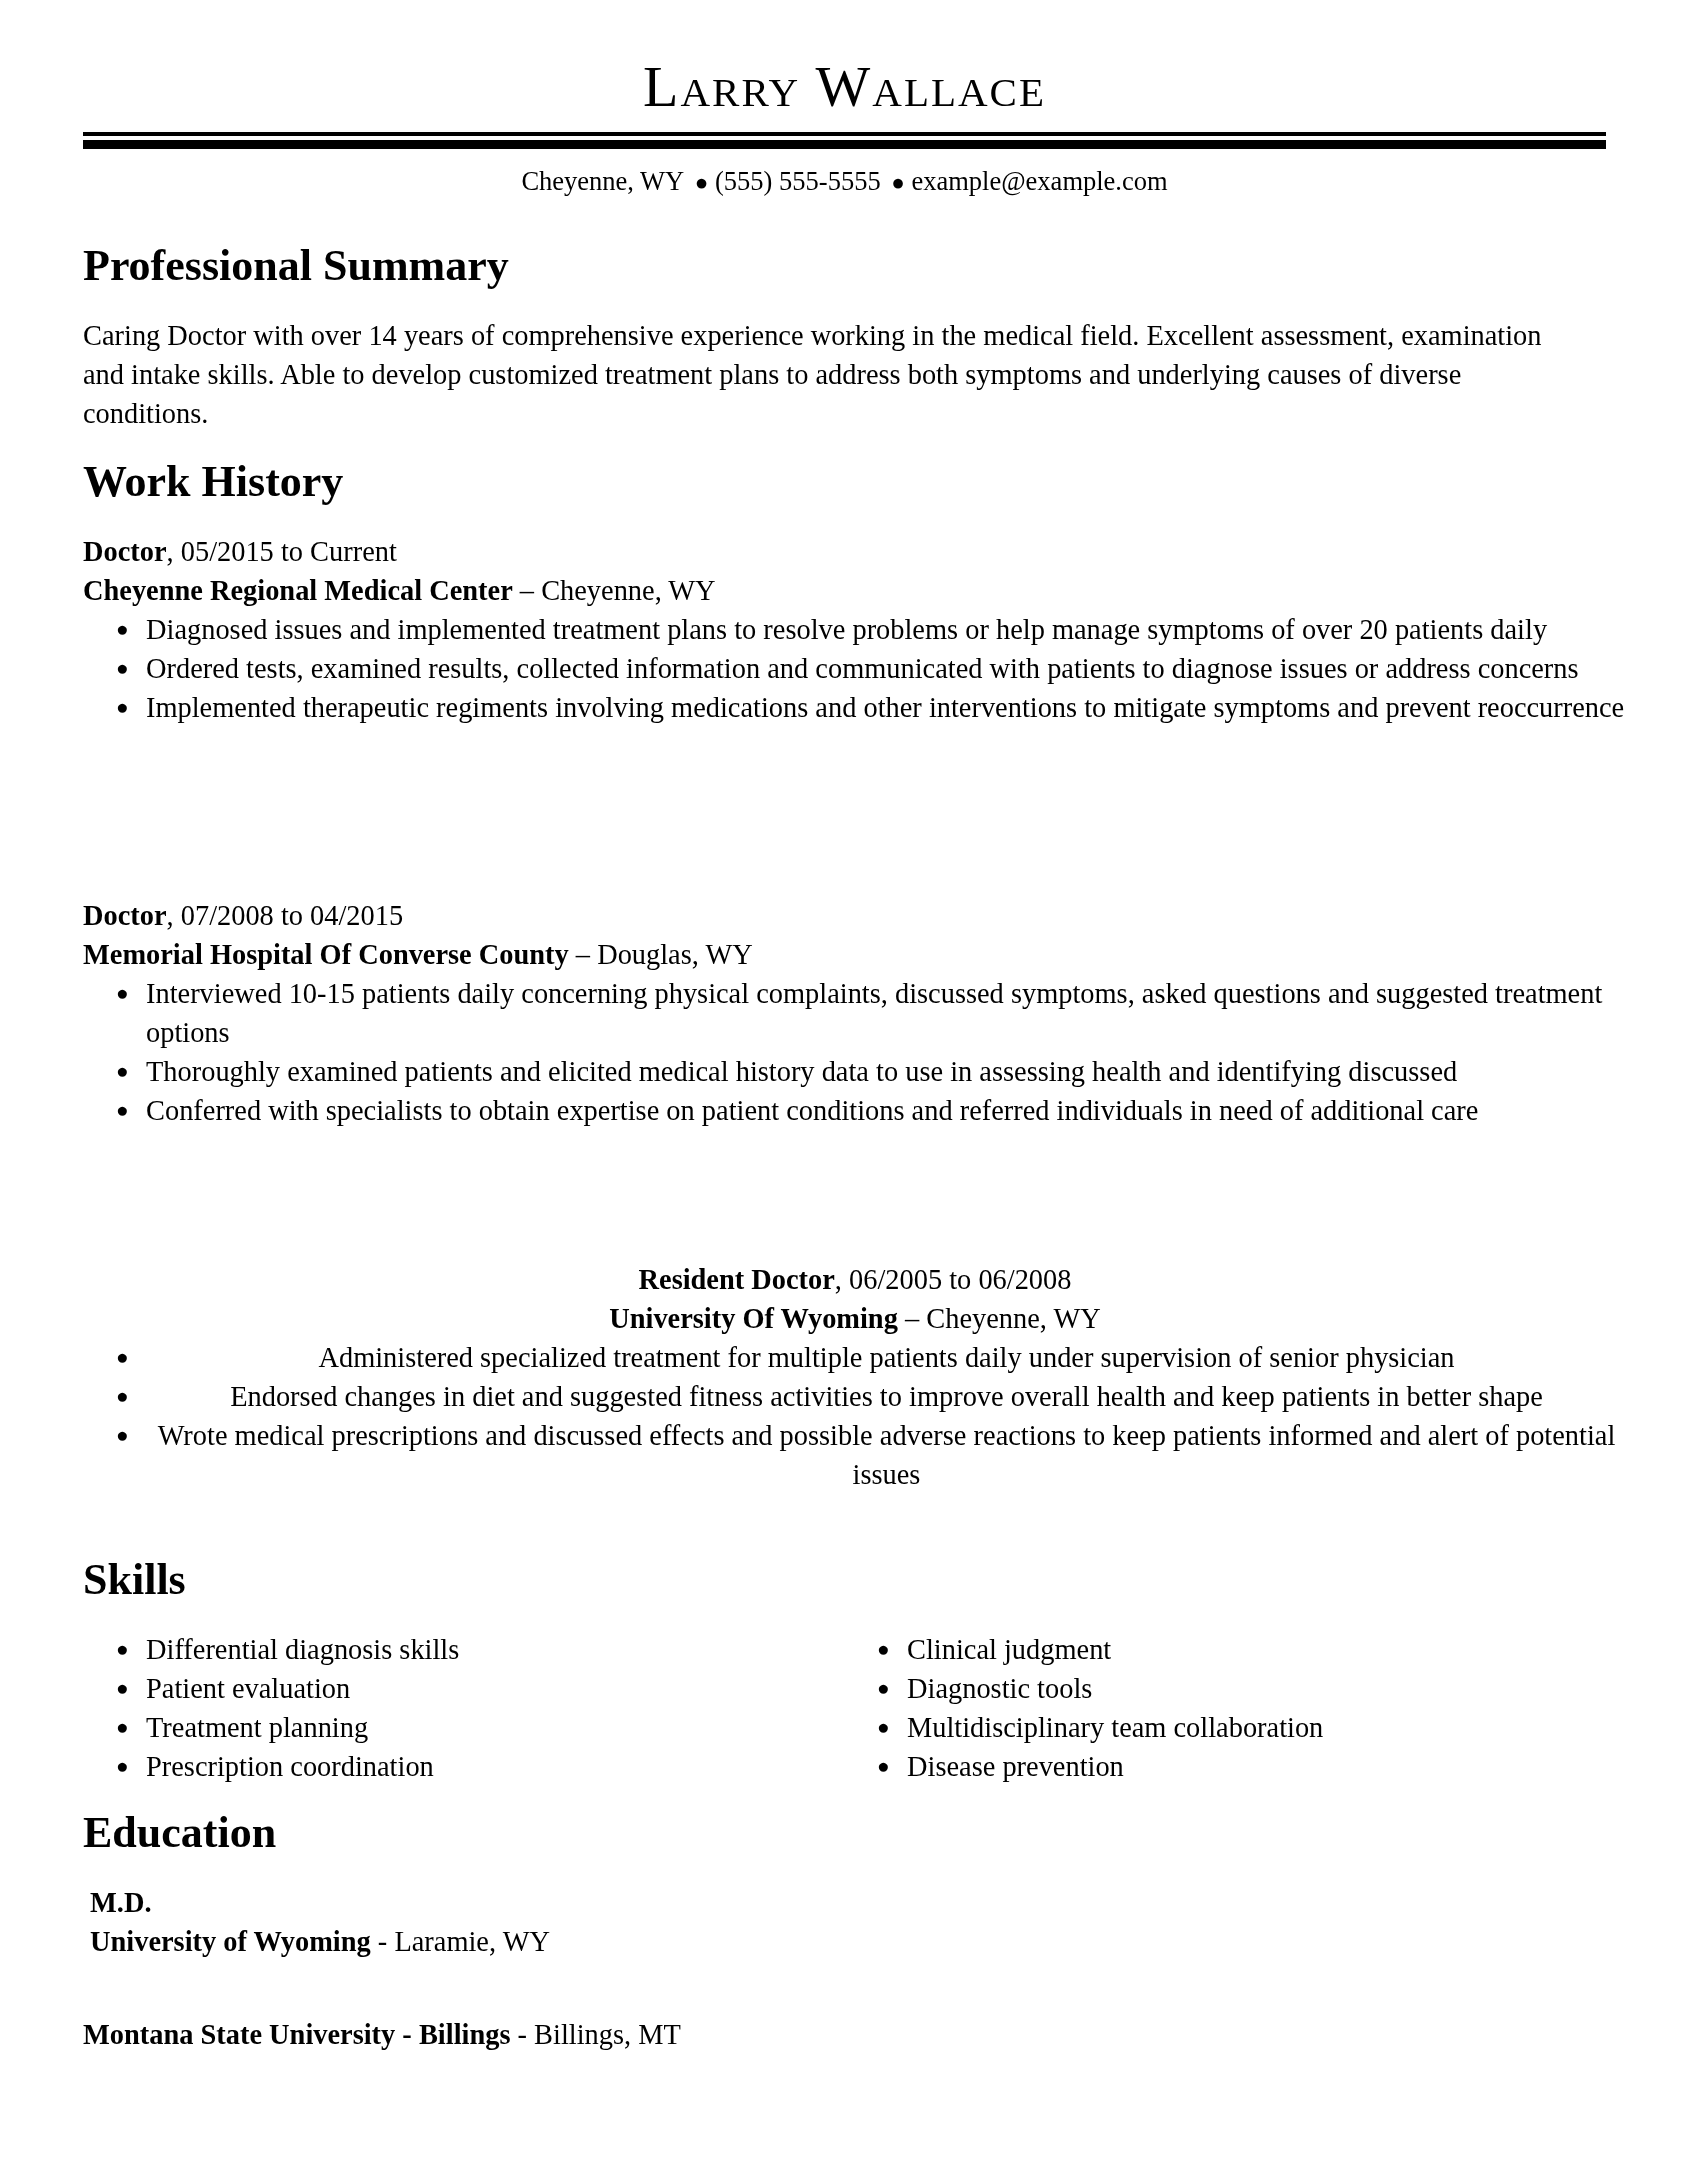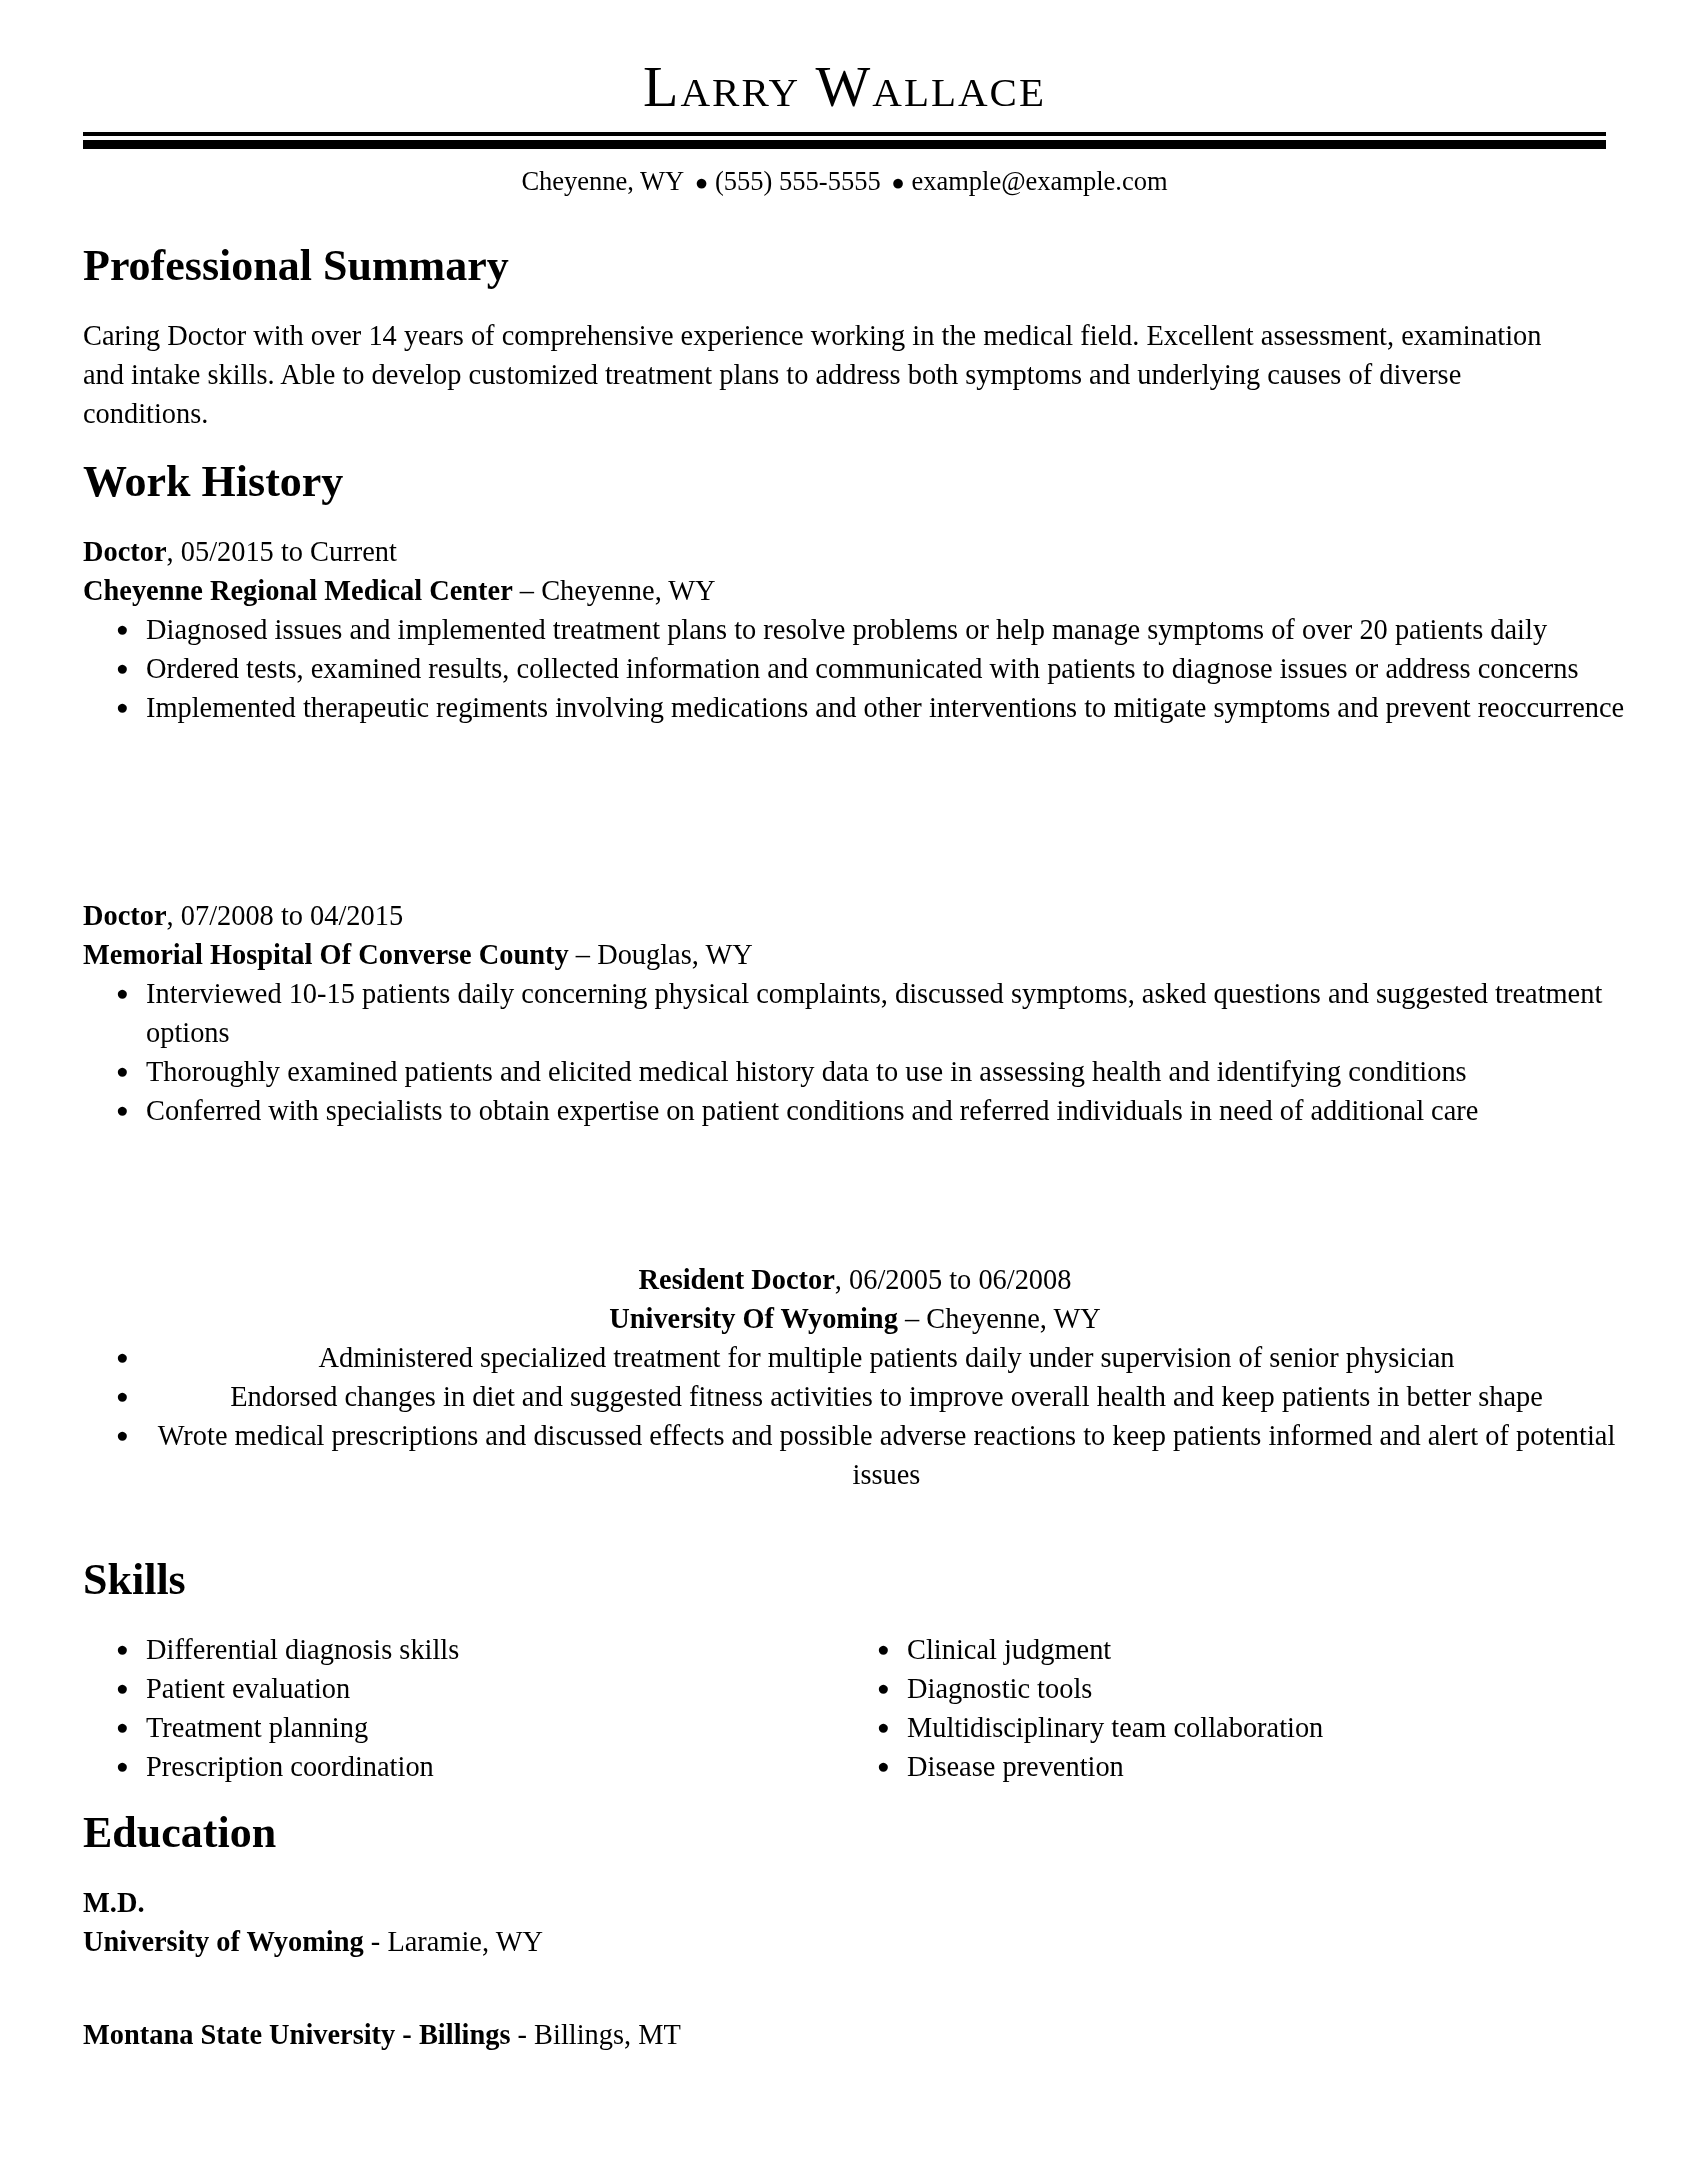--- a/index.html
+++ b/index.html
@@ -49,21 +49,21 @@
     <li><span class="dot">●</span><span>Ordered tests, examined results, collected information and communicated with patients to diagnose issues or address concerns</span></li>
     <li><span class="dot">●</span><span>Implemented therapeutic regiments involving medications and other interventions to mitigate symptoms and prevent reoccurrence</span></li>
   </ul>
 </div>
 
 <div class="abs" style="top:896px; right:60px;">
   <div class="job-line"><span class="b">Doctor</span><span>, 07/2008 to 04/2015</span></div>
   <div class="job-line"><span class="b">Memorial Hospital Of Converse County</span><span> – Douglas, WY</span></div>
   <ul class="bullets">
     <li><span class="dot">●</span><span>Interviewed 10-15 patients daily concerning physical complaints, discussed symptoms, asked questions and suggested treatment options</span></li>
-    <li><span class="dot">●</span><span>Thoroughly examined patients and elicited medical history data to use in assessing health and identifying conditions</span></li>
+    <li><span class="dot">●</span><span>Thoroughly examined patients and elicited medical history data to use in assessing health and identifying discussed</span></li>
     <li><span class="dot">●</span><span>Conferred with specialists to obtain expertise on patient conditions and referred individuals in need of additional care</span></li>
   </ul>
 </div>
 
 <div class="abs" style="top:1260px; right:60px;text-align:center;">
   <div class="job-line"><span class="b">Resident Doctor</span><span>, 06/2005 to 06/2008</span></div>
   <div class="job-line"><span class="b">University Of Wyoming</span><span> – Cheyenne, WY</span></div>
   <ul class="bullets">
     <li><span class="dot">●</span><span>Administered specialized treatment for multiple patients daily under supervision of senior physician</span></li>
     <li><span class="dot">●</span><span>Endorsed changes in diet and suggested fitness activities to improve overall health and keep patients in better shape</span></li>
@@ -85,20 +85,20 @@
     <li><span class="dot">●</span><span>Clinical judgment</span></li>
     <li><span class="dot">●</span><span>Diagnostic tools</span></li>
     <li><span class="dot">●</span><span>Multidisciplinary team collaboration</span></li>
     <li><span class="dot">●</span><span>Disease prevention</span></li>
   </ul>
 </div>
 
 <div class="abs" style="top:1812px;">
   <h2 class="heading">Education</h2>
 </div>
-<div class="abs" style="top:1883px;">
+<div class="abs" style="top:1883px;margin-left:7px;">
   <div class="job-line"><span class="b">M.D.</span><span></span></div>
   <div class="job-line"><span class="b">University of Wyoming</span><span> - Laramie, WY</span></div>
 </div>
 <div class="abs" style="top:2015px;">
   <div class="job-line"><span class="b">Montana State University - Billings</span><span> - Billings, MT</span></div>
 </div>
 
 
 </body></html>

